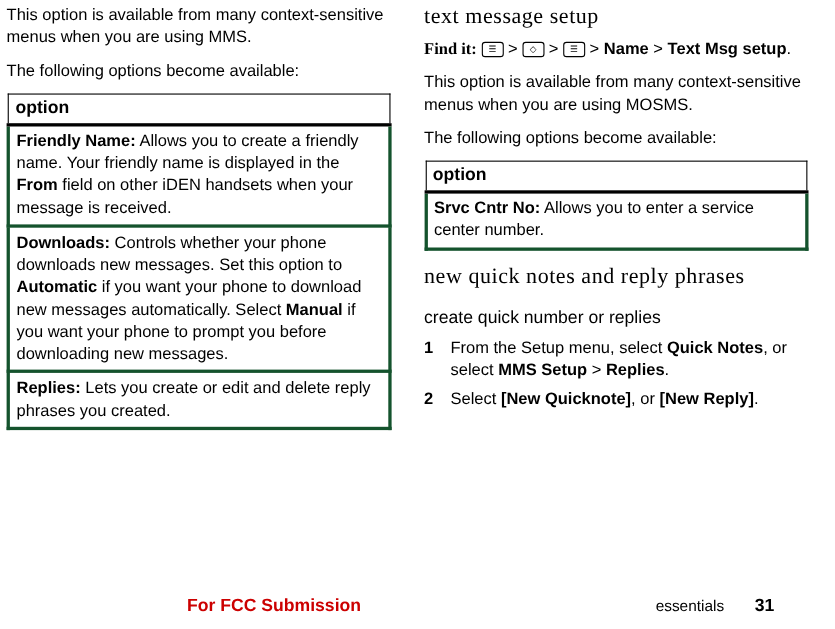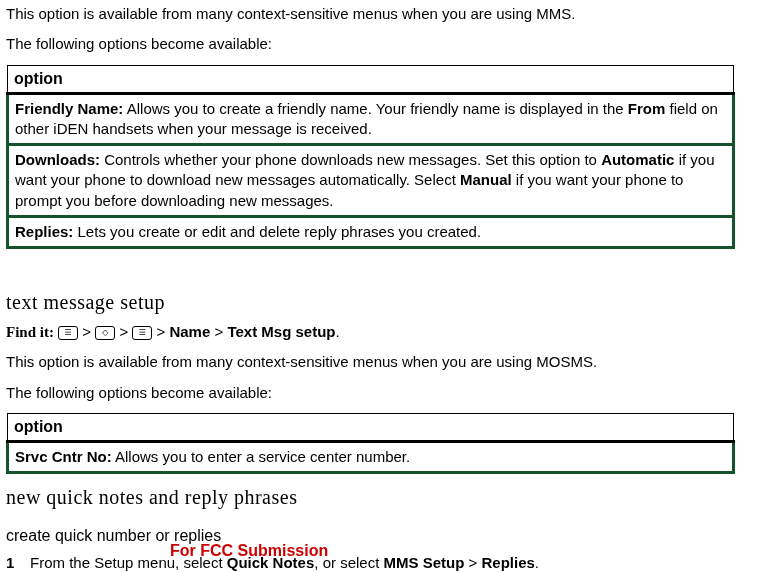--- a/index.html
+++ b/index.html
@@ -11,21 +11,20 @@
     width: 759px;
     height: 572px;
     overflow: hidden;
     background: #fff;
   }
   .page {
     display: flex;
     padding: 4px 24px 0 6px;
     gap: 30px;
     height: 520px;
-    flex-direction: column;
   }
   .col {
     flex: 1;
     min-width: 0;
   }
   p {
     margin: 0 0 10px 0;
     line-height: 1.35;
   }
   h2 {
@@ -193,13 +192,17 @@
       <span class="num">2</span>
       <span>
         <span>Select </span><span class="condensed">[New Quicknote]</span><span>, or </span><span class="condensed">[New Reply]</span><span>.</span>
       </span>
     </div>
   </div>
 </div>
 
 <div class="footer">
   <span class="fcc">For FCC Submission</span>
+  <span class="right">
+    <span>essentials</span>
+    <span class="pg">31</span>
+  </span>
 </div>
 
 </body></html>

